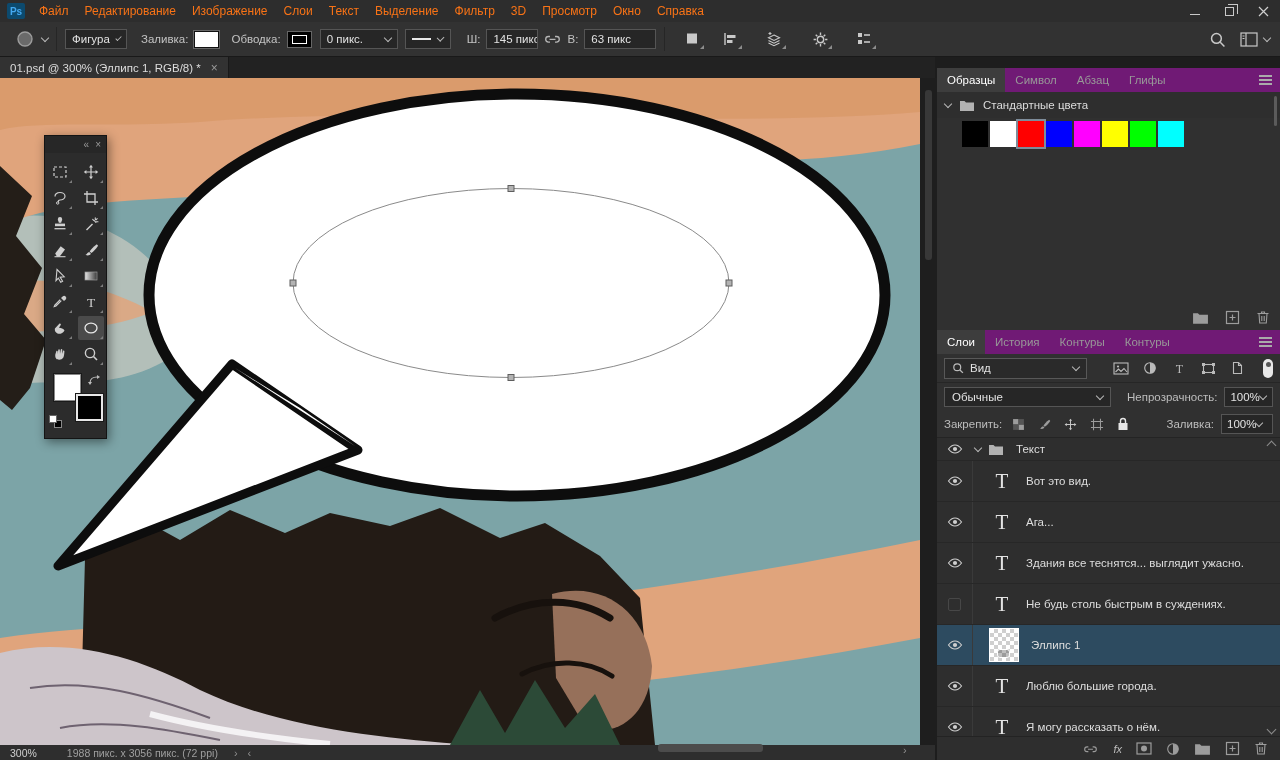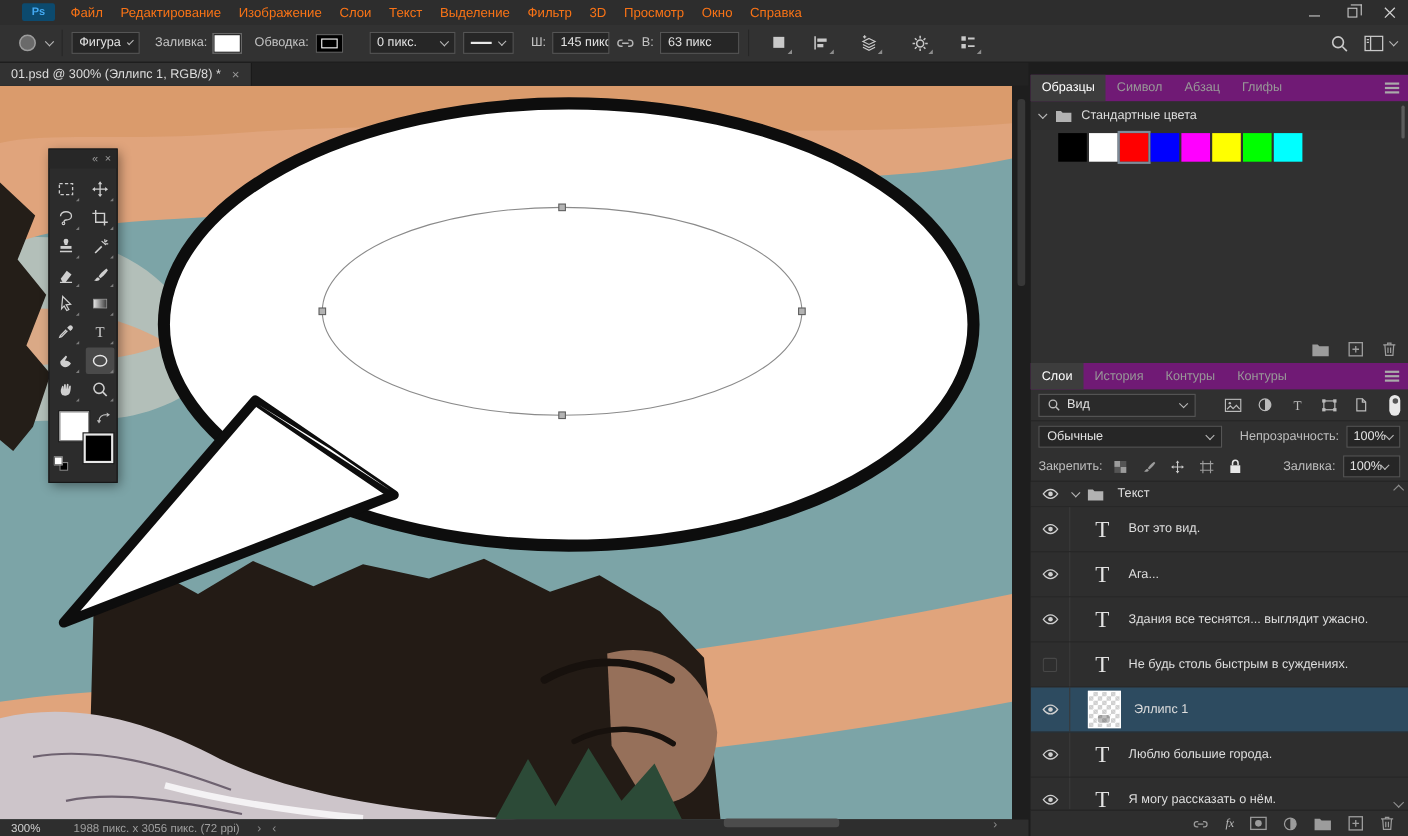--- a/index.html
+++ b/index.html
@@ -4,21 +4,21 @@
 <style>
   *{box-sizing:border-box;margin:0;padding:0}
   html,body{width:1280px;height:760px;overflow:hidden}
   body{position:relative;background:#1d1d1d;font-family:"Liberation Sans","DejaVu Sans",sans-serif;color:#d6d6d6;font-size:12px}
   svg{display:block}
   .chev{display:inline-block;width:6px;height:6px;border-right:1.5px solid #b8b8b8;border-bottom:1.5px solid #b8b8b8;transform:rotate(45deg);margin-top:-3px}
   .hamb{width:13px;height:2px;background:#aaa;box-shadow:0 -4px 0 #aaa,0 4px 0 #aaa}
 
   
   .menubar{position:absolute;top:0;left:0;width:1280px;height:22px;background:#2d2d2d;display:flex;align-items:center;z-index:40}
-  .ps-logo{width:30px;height:16px;margin:0 6px 0 20px;background:#0c4a6e;border-radius:2px;color:#43a8f0;font-size:10px;font-weight:bold;display:flex;align-items:center;justify-content:center}
+  .ps-logo{width:18px;height:16px;margin:0 6px 0 7px;background:#0c4a6e;border-radius:2px;color:#43a8f0;font-size:10px;font-weight:bold;display:flex;align-items:center;justify-content:center}
   .menu-item{padding:0 8px;height:22px;line-height:22px;color:#f97316;font-size:12px;cursor:default}
   .win-controls{margin-left:auto;display:flex}
   .winbtn{width:34px;height:22px;display:flex;align-items:center;justify-content:center}
   .min-glyph{width:10px;height:1px;background:#c9c9c9;margin-top:6px}
   .rest-glyph{width:9px;height:9px;border:1px solid #c9c9c9;position:relative;background:#2d2d2d}
   .rest-glyph:before{content:"";position:absolute;left:2px;top:-4px;width:9px;height:9px;border:1px solid #c9c9c9;border-bottom:none;border-left:none}
 
   
   .optionsbar{position:absolute;top:22px;left:0;width:1280px;height:35px;background:#323232;border-bottom:1px solid #191919;display:flex;align-items:center;z-index:35;font-size:11.5px}
   .osep{width:1px;height:24px;background:#262626;margin:0 8px}
@@ -98,21 +98,21 @@
   .tthumb{width:24px;margin-left:17px;text-align:center;font-family:"Liberation Serif","DejaVu Serif",serif;font-size:21px;color:#e3e3e3;flex:none}
   .lname{margin-left:12px;font-size:11.5px;color:#dedede;white-space:nowrap}
   .lrow.selr{background:#2d4b60}
   .checker-thumb{width:30px;height:34px;margin-left:16px;flex:none;position:relative;border:1px solid #fff;
     background-color:#fff;
     background-image:linear-gradient(45deg,#cfcfcf 25%,transparent 25%,transparent 75%,#cfcfcf 75%),linear-gradient(45deg,#cfcfcf 25%,#fff 25%,#fff 75%,#cfcfcf 75%);
     background-size:8px 8px;background-position:0 0,4px 4px}
   .checker-thumb i{position:absolute;left:7px;bottom:3px;width:13px;height:9px;border:1px solid #fff;border-radius:3px;background:rgba(0,0,0,.25)}
   .scroll-chev{position:absolute;right:5px;width:7px;height:7px;border-right:1.5px solid #8d8d8d;border-bottom:1.5px solid #8d8d8d}
   .lfooter{position:absolute;bottom:0;left:0;right:0;height:24px;background:#2e2e2e;border-top:1px solid #232323;display:flex;align-items:center;justify-content:flex-end;gap:14px;padding-right:12px}
-  .fx-txt{font-size:11px;font-style:italic;color:#bdbdbd;font-family:Liberation Serif, serif}
+  .fx-txt{font-size:11px;font-style:italic;color:#bdbdbd;font-family:Liberation Sans, sans-serif}
 
   
   .statusbar{position:absolute;left:0;top:745px;width:935px;height:15px;background:#2e2e2e;display:flex;align-items:center;font-size:10.5px;color:#9f9f9f}
   .zoomval{margin-left:10px;color:#cfcfcf}
   .docinfo{margin-left:30px}
   .sb-arrow{margin-left:16px;color:#8f8f8f;font-size:11px}
   .hthumb{position:absolute;left:658px;top:744px;width:105px;height:8px;background:#4c4c4c;border-radius:3px;z-index:6}
   .hs-arrow{position:absolute;left:903px;top:744px;color:#8f8f8f;font-size:11px;z-index:6}
 </style>
 </head>
@@ -157,21 +157,21 @@
   <div class="obox dd" style="width:62px;justify-content:space-between">
     <span>Фигура</span>
       <span class="chev"></span>
   </div>
   <span class="olabel" style="margin-left:14px">Заливка:</span>
   <div class="fill-swatch"></div>
   <span class="olabel" style="margin-left:12px">Обводка:</span>
   <div class="stroke-swatch">
       <i></i>
     </div>
-  <div class="obox dd" style="width:78px;margin-left:24px;justify-content:space-between">
+  <div class="obox dd" style="width:78px;margin-left:8px;justify-content:space-between">
     <span>0 пикс.</span>
       <span class="chev"></span>
   </div>
   <div class="obox dd" style="width:46px;margin-left:7px;justify-content:space-between">
     <span class="line-preview"></span>
       <span class="chev"></span>
   </div>
   <span class="olabel" style="margin-left:16px">Ш:</span>
   <div class="obox" style="width:52px">
       <span>145 пикс</span>

